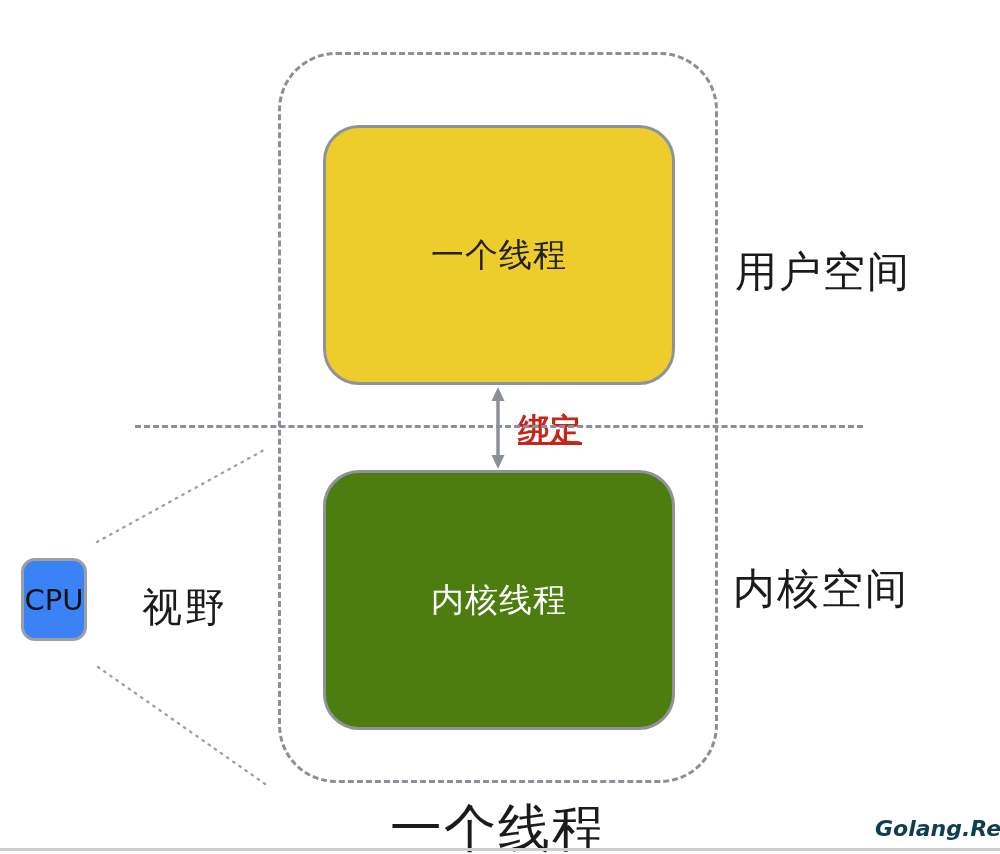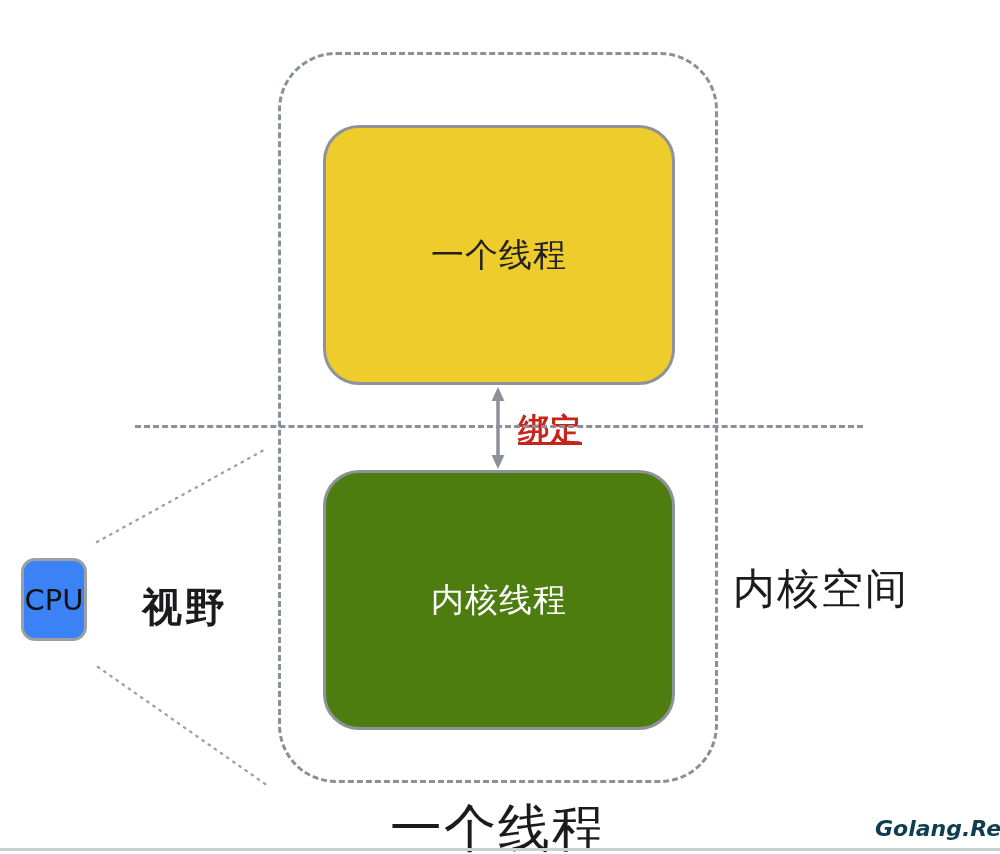--- a/index.html
+++ b/index.html
@@ -91,21 +91,20 @@
     justify-content: center;
     font-size: 29px;
     color: #111111;
   }
   .view-label {
     position: absolute;
     left: 142px; top: 580px;
     font-size: 40px;
     color: #1b1b1d;
     letter-spacing: 3px;
-    font-weight: bold;
   }
   .view-cone {
     position: absolute;
     left: 90px; top: 440px;
   }
   
   .one-thread-label {
     position: absolute;
     left: 278px; top: 794px;
     width: 440px;
@@ -151,20 +150,21 @@
   <svg class="binding-arrow" width="28" height="82" viewBox="0 0 28 82">
     <line x1="14" y1="11" x2="14" y2="71" stroke="#8c9097" stroke-width="3.5"></line>
     <polygon points="14,0 7.5,14 20.5,14" fill="#8c9097"></polygon>
     <polygon points="14,82 7.5,68 20.5,68" fill="#8c9097"></polygon>
   </svg>
 
   <div class="binding-label">绑定</div>
 
   <div class="space-separator"></div>
 
+  <div class="space-label user-space-label">用户空间</div>
   <div class="space-label kernel-space-label">内核空间</div>
 
   <div class="cpu-box">
     <span>CPU</span>
   </div>
 
   <div class="view-label">视野</div>
 
   <svg class="view-cone" width="190" height="355" viewBox="0 0 190 355">
     <line x1="7" y1="102" x2="174" y2="10" stroke="#9aa0a6" stroke-width="2.3" stroke-dasharray="1.5 6" stroke-linecap="round"></line>

